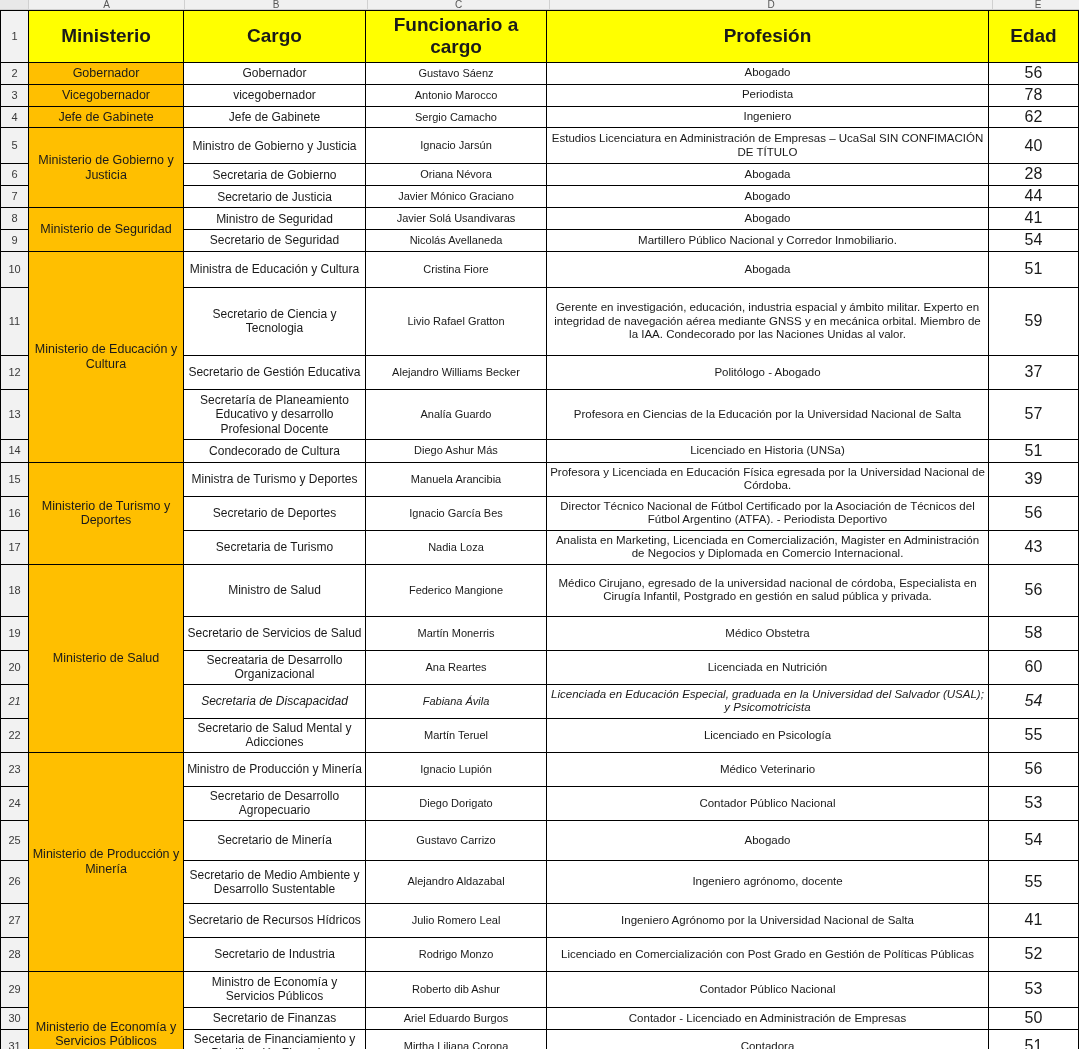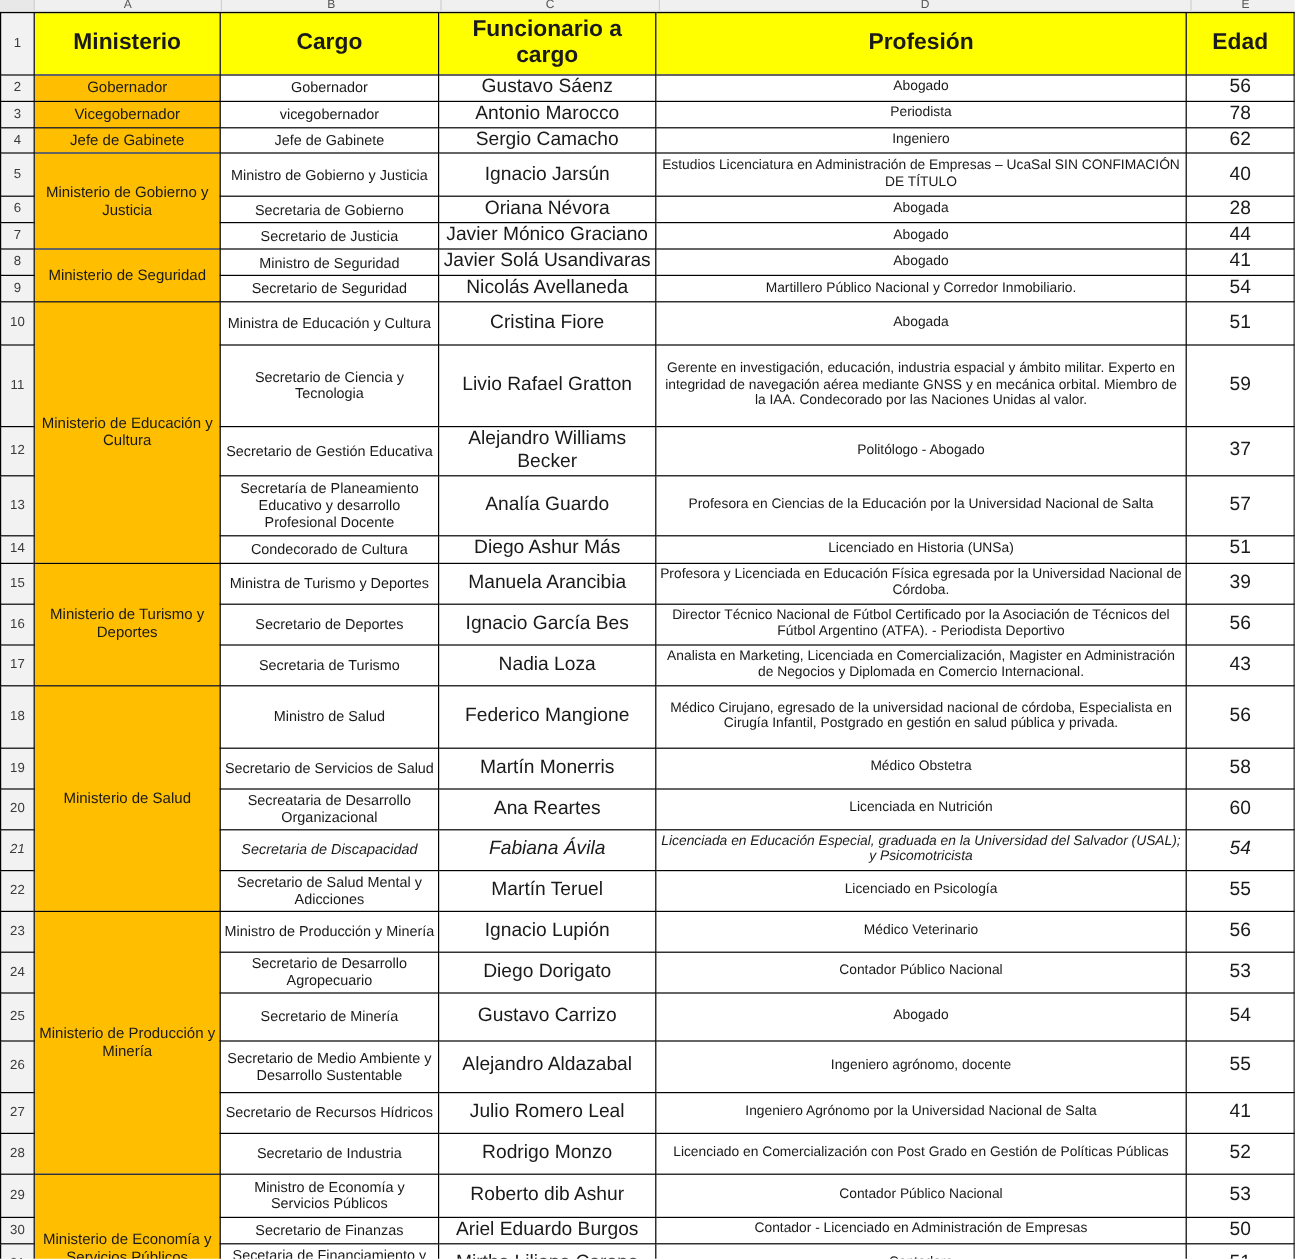--- a/index.html
+++ b/index.html
@@ -99,21 +99,21 @@
     background: #ffbf00;
     font-weight: bold;
     font-size: 12.5px;
     color: #1a1a1a;
     border: 2px solid #000;
     padding: 2px 4px;
   }
 
   
   td.cargo { font-size: 12px; }
-  td.func  { font-size: 16px; }
+  td.func  { font-size: 11px; }
   td.prof  { font-size: 11.5px; }
   td.edad  { font-size: 16px; }
 
   
   col.c-row   { width: 28px; }
   col.c-min   { width: 155px; }
   col.c-cargo { width: 182px; }
   col.c-func  { width: 181px; }
   col.c-prof  { width: 442px; }
   col.c-edad  { width: 90px; }

